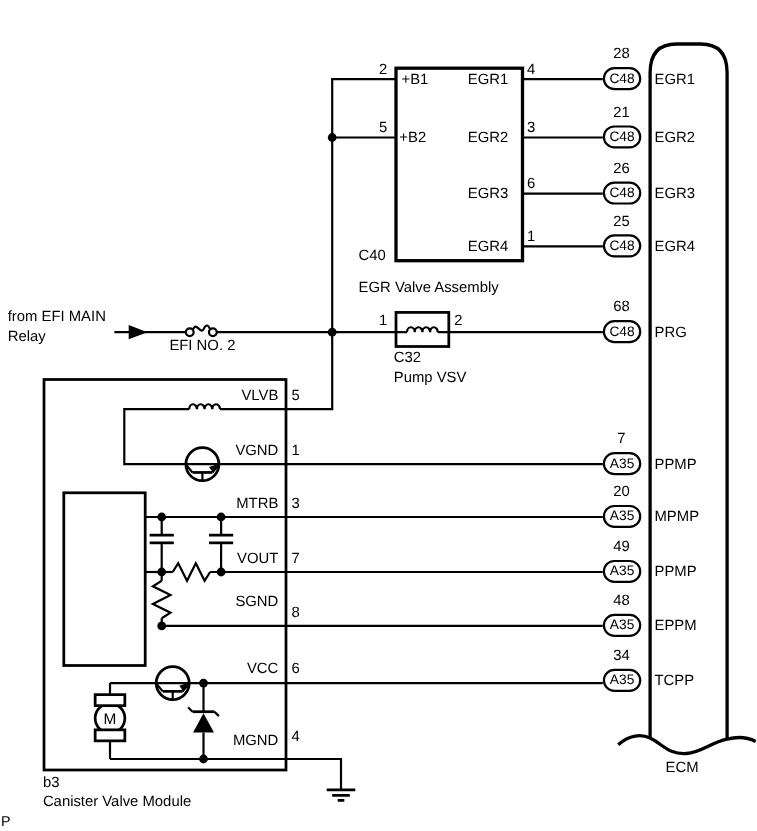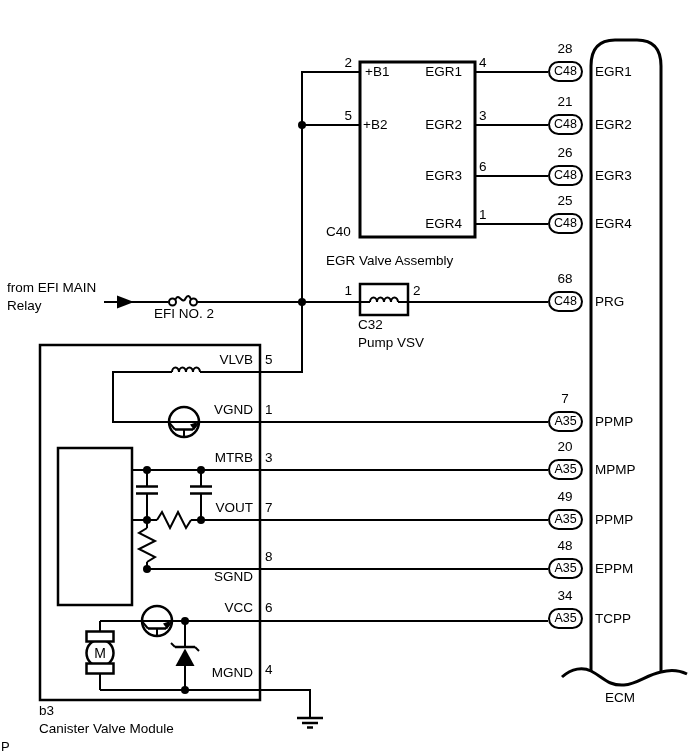--- a/index.html
+++ b/index.html
@@ -200,21 +200,21 @@
   <div class="lbl" style="left:358px;top:336px;">Pump VSV</div>
 
   <div class="lbl r" style="left:175px;top:353px;width:78px;">VLVB</div>
   <div class="lbl" style="left:265px;top:353px;">5</div>
   <div class="lbl r" style="left:175px;top:403px;width:78px;">VGND</div>
   <div class="lbl" style="left:265px;top:403px;">1</div>
   <div class="lbl r" style="left:175px;top:451px;width:78px;">MTRB</div>
   <div class="lbl" style="left:265px;top:451px;">3</div>
   <div class="lbl r" style="left:175px;top:501px;width:78px;">VOUT</div>
   <div class="lbl" style="left:265px;top:501px;">7</div>
-  <div class="lbl r" style="left:175px;top:570px;width:78px;text-align:right;">SGND</div>
+  <div class="lbl r" style="left:175px;top:540px;width:78px;text-align:right;">SGND</div>
   <div class="lbl" style="left:265px;top:550px;">8</div>
   <div class="lbl r" style="left:175px;top:601px;width:78px;">VCC</div>
   <div class="lbl" style="left:265px;top:601px;">6</div>
   <div class="lbl r" style="left:175px;top:666px;width:78px;">MGND</div>
   <div class="lbl" style="left:265px;top:663px;">4</div>
 
   <div class="lbl c" style="left:90px;top:646px;width:20px;font-size:14px;">M</div>
   <div class="lbl" style="left:39px;top:704px;">b3</div>
   <div class="lbl" style="left:39px;top:722px;">Canister Valve Module</div>
 

